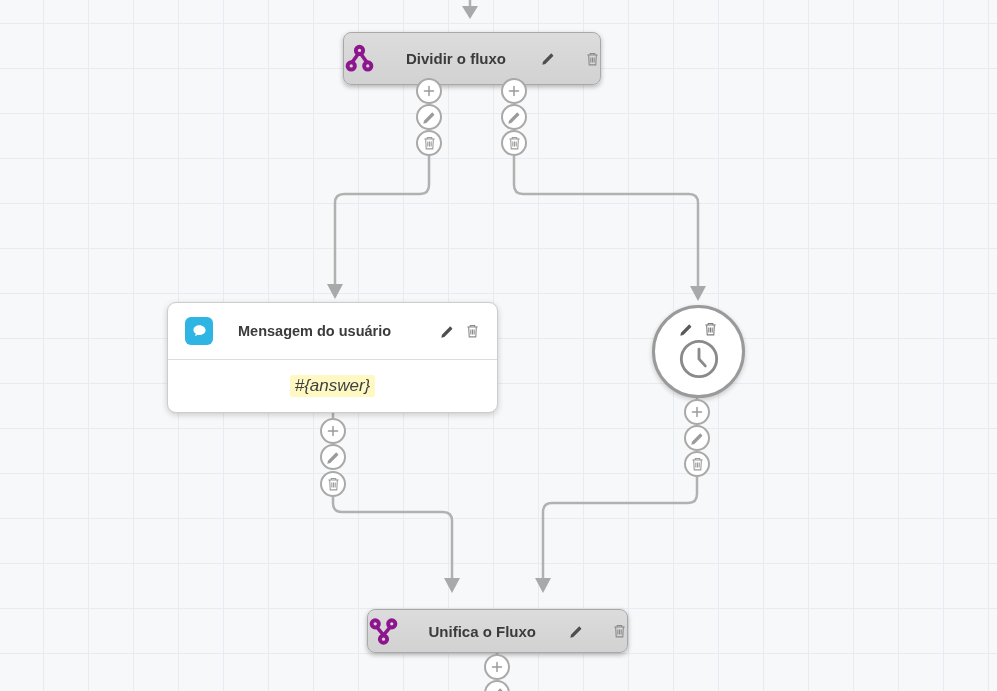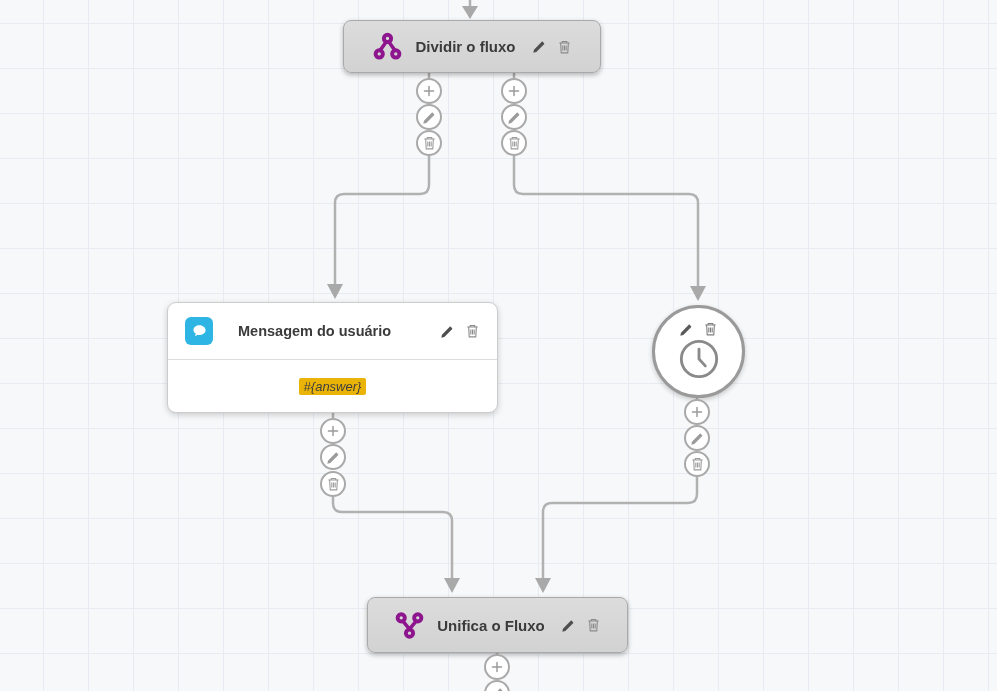--- a/index.html
+++ b/index.html
@@ -15,22 +15,23 @@
   }
   .edges{position:absolute;left:0;top:0;pointer-events:none;z-index:1;}
   .edges path.line{fill:none;stroke:#b1b1b1;stroke-width:2.5;}
   .edges path.arrow{fill:#a9a9a9;stroke:none;}
 
   .gray-node{
     position:absolute;z-index:3;box-sizing:border-box;
     background:linear-gradient(#dcdcdc,#d2d2d2);
     border:1px solid #a9a9a9;border-radius:8px;
     box-shadow:0 2px 5px rgba(0,0,0,.28);
-    display:flex;align-items:center;justify-content:center;
+    display:flex;align-items:center;justify-content:space-between;
     cursor:pointer;
+    margin-top:12px;
   }
   .gray-node .node-title{font-size:15px;font-weight:700;color:#3b3b3b;margin:0 16px 0 12px;}
   .purple-icon{color:#8d158d;display:flex;align-items:center;}
   .action-icon{display:flex;align-items:center;cursor:pointer;}
   .action-edit{color:#4f4f4f;margin-right:10px;}
   .action-delete{color:#8a8a8a;}
 
   .white-node{
     position:absolute;z-index:3;box-sizing:border-box;
     background:#ffffff;border:1px solid #cccccc;border-radius:9px;
@@ -44,21 +45,21 @@
   .white-node .app-icon{
     width:28px;height:28px;border-radius:6px;background:#2fb5e3;
     display:flex;align-items:center;justify-content:center;flex:none;
   }
   .white-node .node-title{font-size:14.5px;font-weight:700;color:#3b3b3b;margin-left:25px;}
   .white-node .spacer{flex:1;}
   .white-node .body{
     height:52px;display:flex;align-items:center;justify-content:center;
   }
   .var-chip{
-    background:#eab308;color:#3f3f3f;font-style:italic;font-size:13px;
+    background:#fef9c3;color:#3f3f3f;font-style:italic;font-size:17px;
     padding:1px 5px;border-radius:2px;text-align:right;
   }
 
   .circle-node{
     position:absolute;z-index:3;box-sizing:border-box;
     width:93px;height:93px;border-radius:50%;
     background:#ffffff;border:3px solid #9a9a9a;
     box-shadow:0 2px 5px rgba(0,0,0,.2);
     display:flex;flex-direction:column;align-items:center;
     padding-top:13px;cursor:pointer;
@@ -175,21 +176,21 @@
       </span>
   </div>
   <span class="clock-glyph" style="display: flex; align-items: center;">
       <svg width="42" height="42" viewBox="0 0 44 44" fill="none" stroke="currentColor">
         <circle cx="22" cy="22" r="18.5" stroke-width="3"></circle>
         <path d="M22 11.8V22l6.6 7.2" stroke-width="3" stroke-linecap="round"></path>
       </svg>
     </span>
 </div>
 
-<div class="gray-node" style="left:367px;top:597px;width:261px;height:56px">
+<div class="gray-node" style="left:367px;top:597px;width:261px;height:44px">
   <span class="purple-icon" style="display: flex; align-items: center;">
       <svg width="31" height="29" viewBox="0 0 30 28" fill="none" stroke="currentColor">
         <path d="M8 9l7 8.5M22 9l-7 8.5" stroke-width="3.4"></path>
         <circle cx="7" cy="6.6" r="3.5" stroke-width="3.8"></circle>
         <circle cx="23" cy="6.6" r="3.5" stroke-width="3.8"></circle>
         <circle cx="15" cy="21.4" r="3.5" stroke-width="3.8"></circle>
       </svg>
     </span>
   <span class="node-title">Unifica o Fluxo</span>
   <span class="action-icon action-edit" style="display: flex; align-items: center;">

